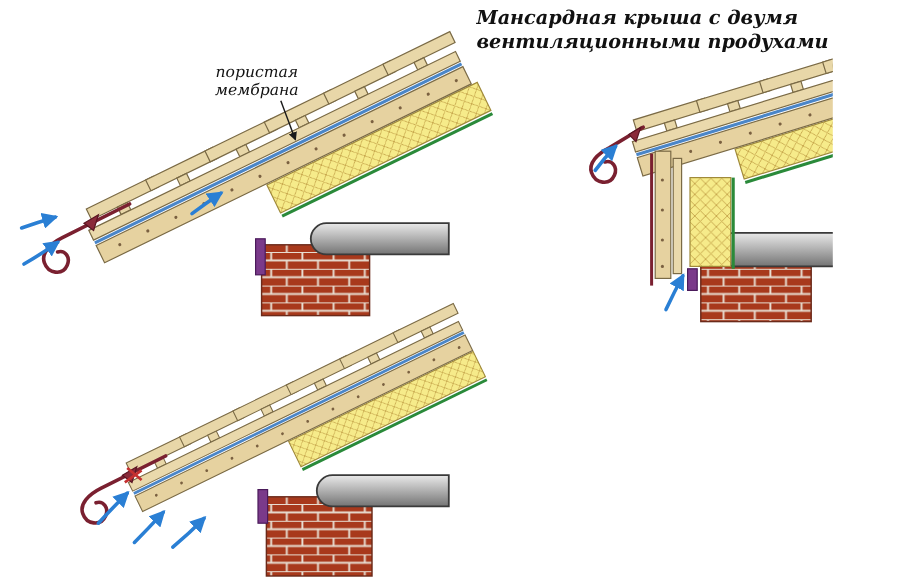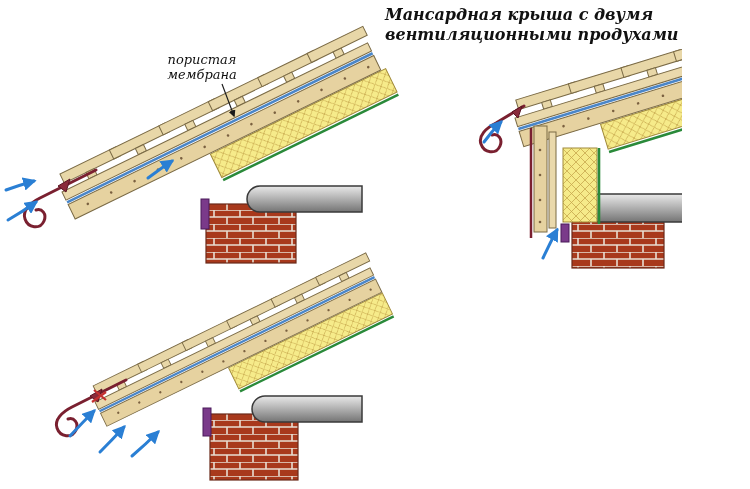--- a/index.html
+++ b/index.html
@@ -1,17 +1,17 @@
 <!DOCTYPE html>
 <html><head>
 <meta charset="utf-8">
 <style>
   html,body{margin:0;padding:0;background:#fff;}
   .canvas{width:682px;height:489px;background:#fff;position:relative;overflow:hidden;
-          font-family:"DejaVu Serif",serif;}
+          font-family:"DejaVu Serif",serif;margin-left:12px;}
   svg{display:block;}
   .title-text{font-family:"DejaVu Serif",serif;font-style:italic;font-weight:700;
               font-size:16px;fill:#111;}
   .label-text{font-family:"DejaVu Serif",serif;font-style:italic;font-size:13px;
               fill:#111;text-anchor:middle;}
   .wood{fill:#ead9ac;stroke:#7a6a45;stroke-width:1;}
   .rafter{fill:#e6d2a0;stroke:#7a6a45;stroke-width:1;}
   .tile{fill:#e8d7a8;stroke:#7a6a45;stroke-width:1;}
   .membrane{stroke:#4a86c8;stroke-width:2.6;fill:none;}
   .vapor{stroke:#2a8a3a;stroke-width:2.6;fill:none;}

